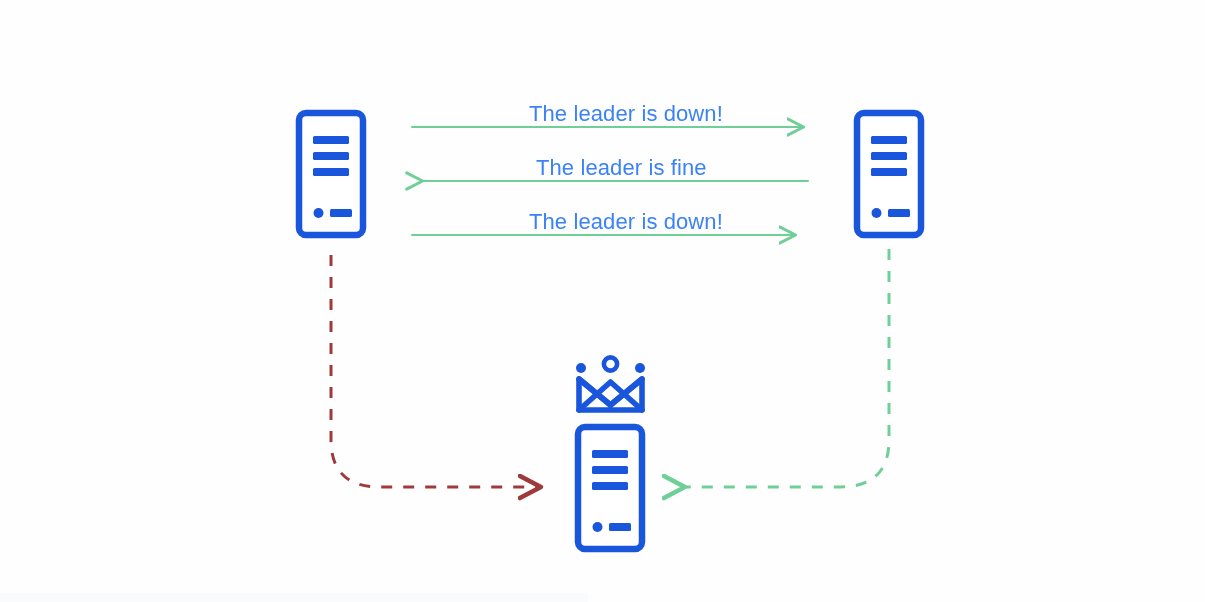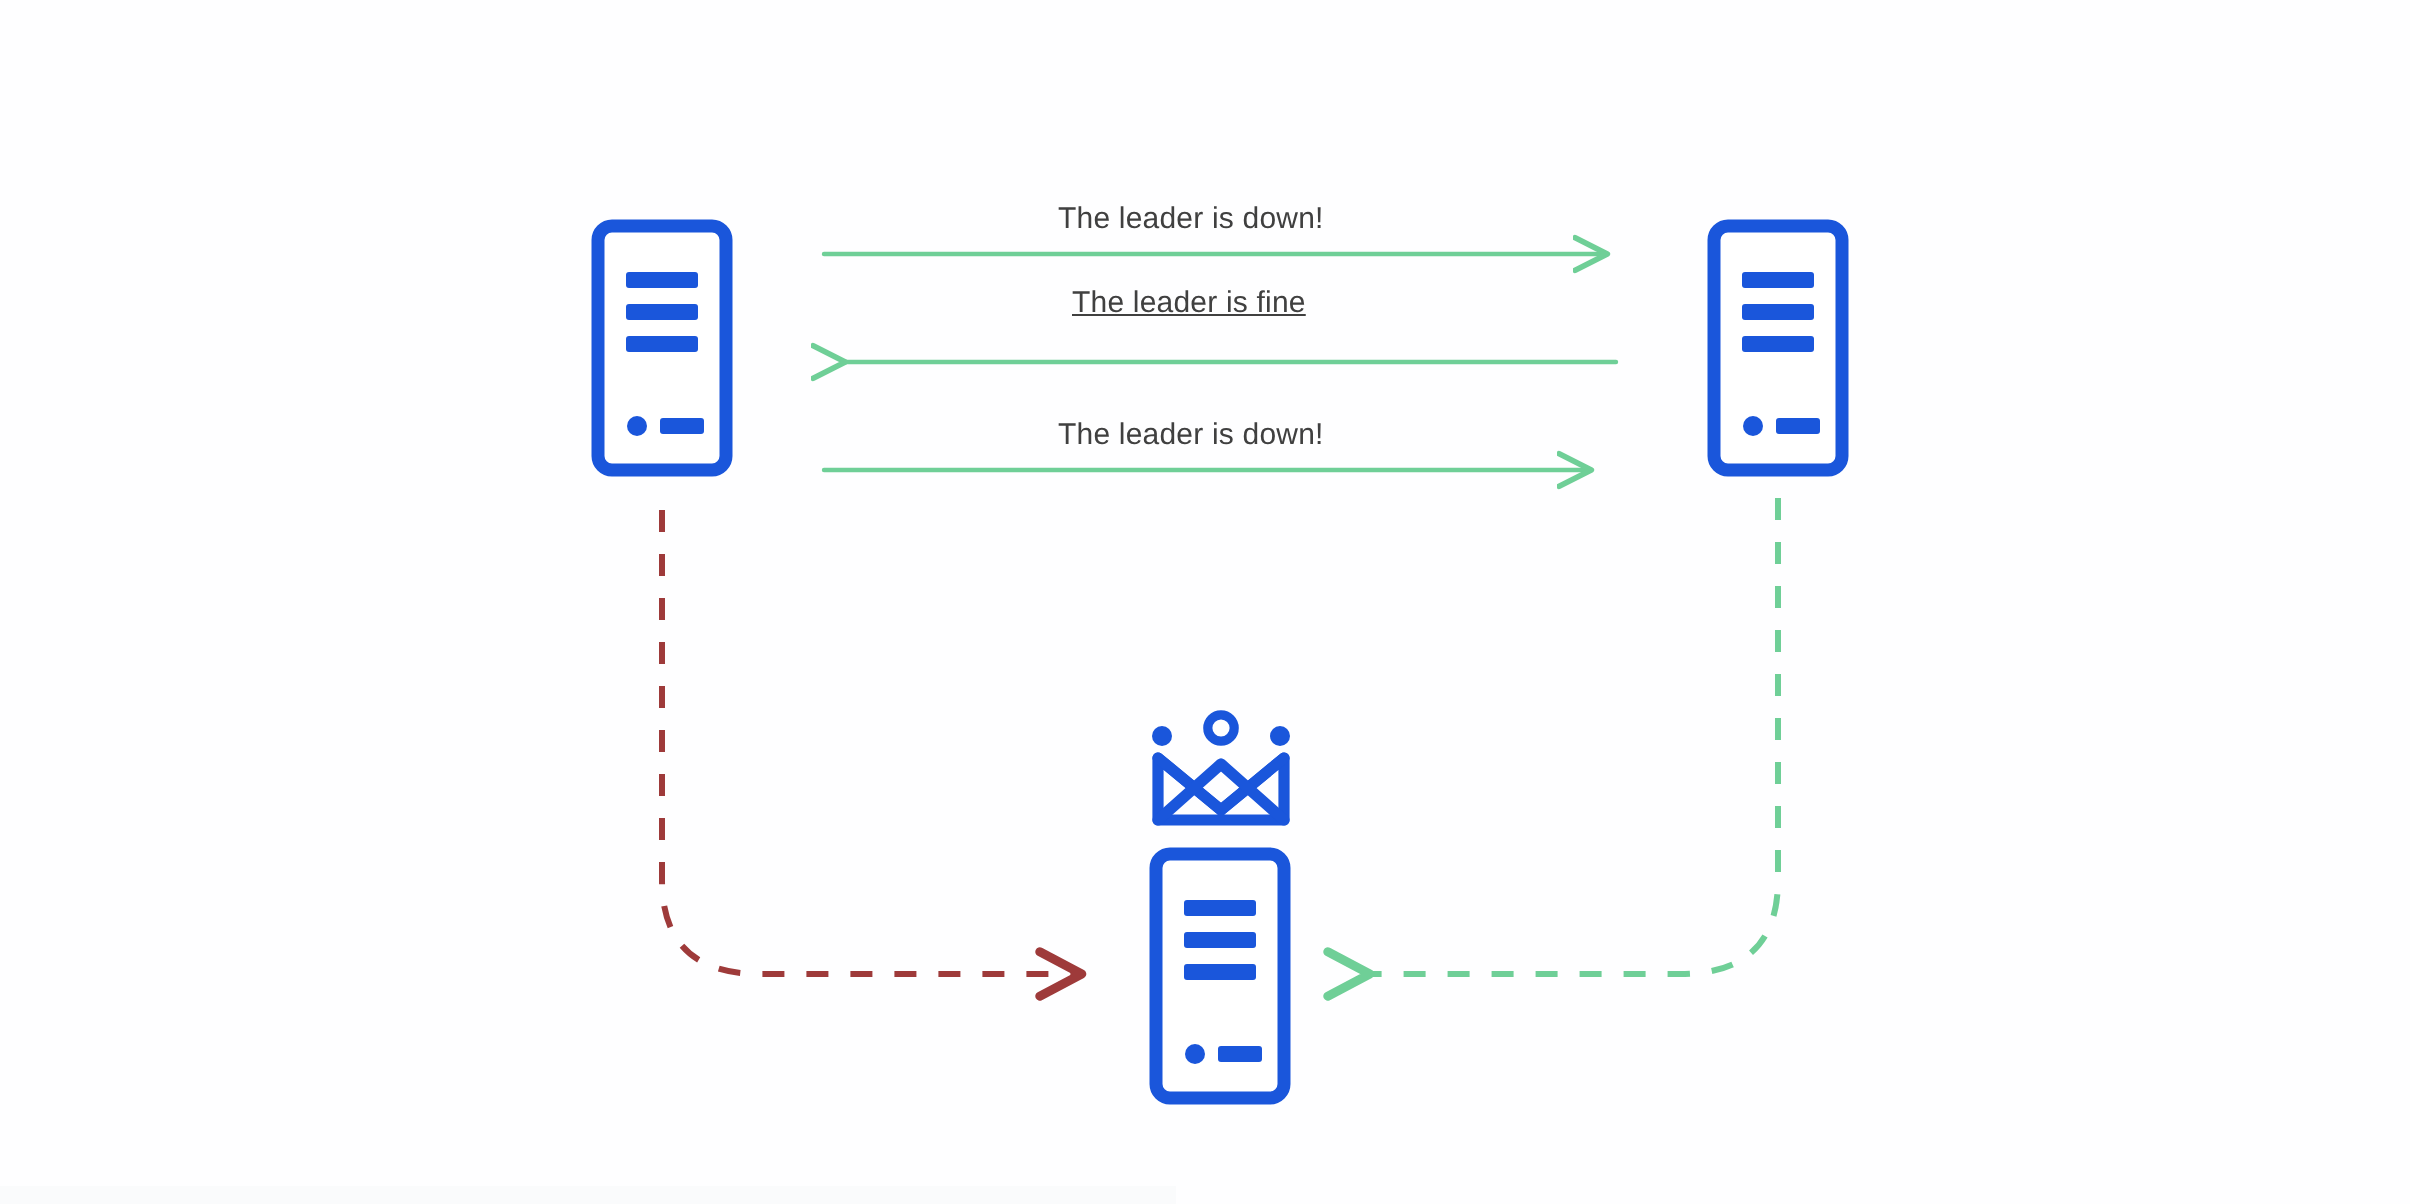--- a/index.html
+++ b/index.html
@@ -28,27 +28,27 @@
   svg.diagram {
     position: absolute;
     left: 0;
     top: 0;
     width: 1205px;
     height: 602px;
   }
   .msg-label {
     position: absolute;
     font-family: "Liberation Sans", sans-serif;
-    font-size: 15px;
-    color: #404040;
+    font-size: 22px;
+    color: #3b82f6;
     white-space: nowrap;
     letter-spacing: 0.1px;
   }
   .msg-1 { left: 529px; top: 101px; }
-  .msg-2 { left: 536px; top: 143px; text-decoration: underline; }
+  .msg-2 { left: 536px; top: 155px; }
   .msg-3 { left: 529px; top: 209px; }
 </style>
 </head>
 <body>
 
 <div id="canvas">
 
   <svg class="diagram" viewBox="0 0 1205 602">
     <defs>
 

